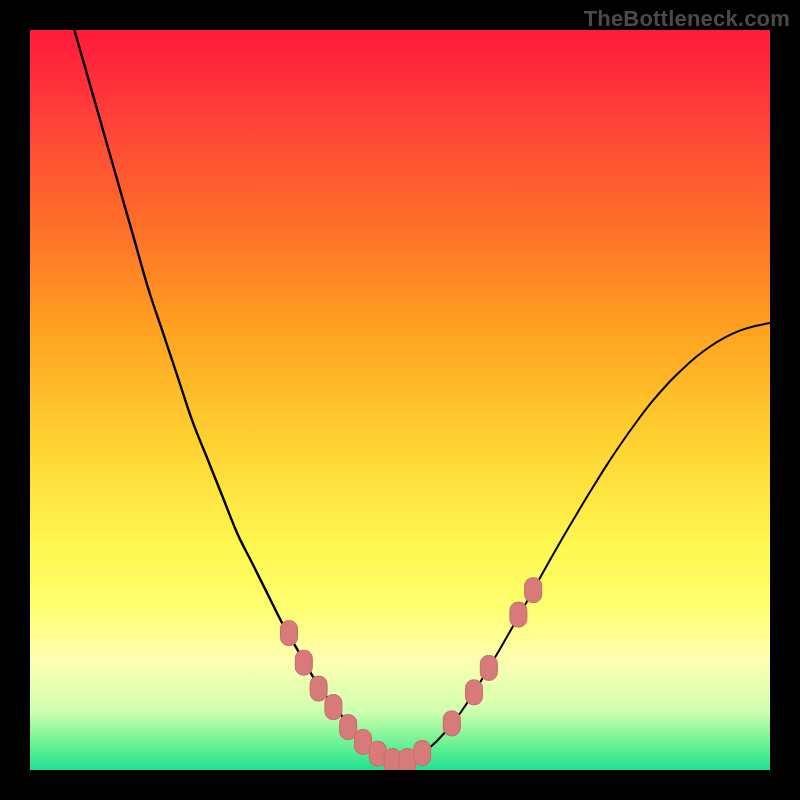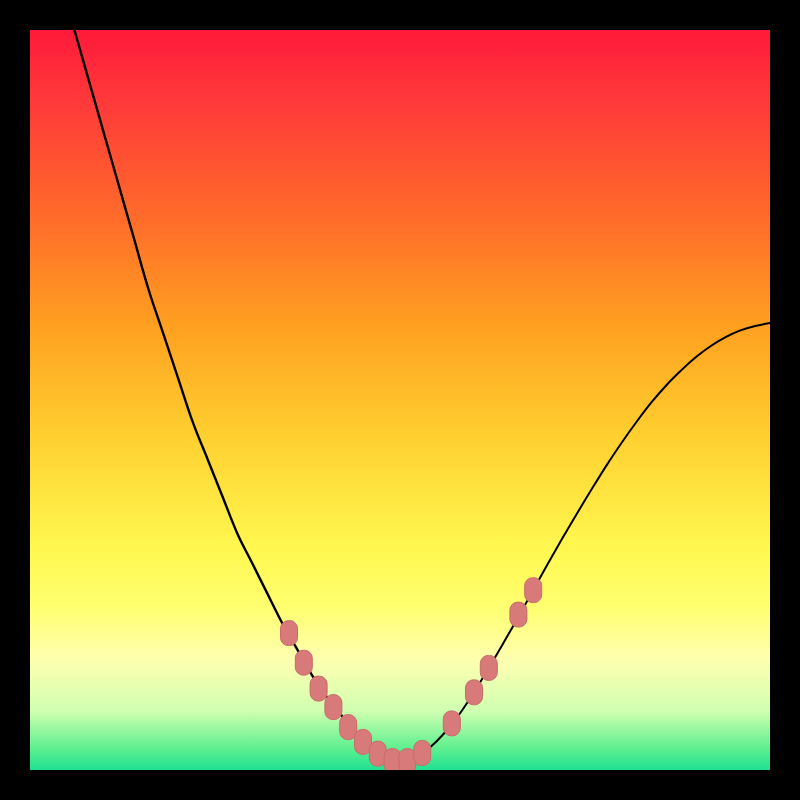--- a/index.html
+++ b/index.html
@@ -63,20 +63,21 @@
     font-size: 22px;
     font-weight: 600;
     letter-spacing: 0.2px;
     user-select: none;
   }
 </style>
 </head>
 <body>
 
 <div class="stage">
+  <div class="watermark">TheBottleneck.com</div>
 
   <div class="plot-area">
     <div class="gradient"></div>
 
     <svg class="curve-layer" viewBox="0 0 740 740" preserveAspectRatio="none">
       <path id="left-path" fill="none" stroke="#000000" stroke-width="2.4" stroke-linecap="round" d="M 44.4 0.0 C 47.1 9.3, 53.9 33.2, 59.2 51.8 C 64.5 70.4, 68.7 85.0, 74.0 103.6 C 79.3 122.2, 83.5 136.8, 88.8 155.4 C 94.1 174.0, 98.3 188.6, 103.6 207.2 C 108.9 225.8, 113.1 241.7, 118.4 259.0 C 123.7 276.3, 127.9 287.4, 133.2 303.4 C 138.5 319.4, 142.7 331.8, 148.0 347.8 C 153.3 363.8, 157.5 377.5, 162.8 392.2 C 168.1 406.9, 172.3 415.9, 177.6 429.2 C 182.9 442.5, 187.1 452.9, 192.4 466.2 C 197.7 479.5, 201.9 491.2, 207.2 503.2 C 212.5 515.2, 216.7 522.1, 222.0 532.8 C 227.3 543.5, 231.5 551.7, 236.8 562.4 C 242.1 573.1, 246.3 582.0, 251.6 592.0 C 256.9 602.0, 261.1 608.6, 266.4 617.9 C 271.7 627.2, 275.9 635.1, 281.2 643.8 C 286.5 652.5, 290.7 658.7, 296.0 666.0 C 301.3 673.3, 305.5 677.8, 310.8 684.5 C 316.1 691.2, 320.3 697.3, 325.6 703.0 C 330.9 708.7, 335.1 712.1, 340.4 716.3 C 345.7 720.6, 349.9 723.7, 355.2 726.7 C 360.5 729.6, 367.3 731.5, 370.0 732.6"></path>
       <path id="right-path" fill="none" stroke="#000000" stroke-width="2.0" stroke-linecap="round" d="M 370.0 732.6 C 372.7 731.8, 379.5 730.8, 384.8 728.2 C 390.1 725.5, 394.3 722.3, 399.6 717.8 C 404.9 713.3, 409.1 709.0, 414.4 703.0 C 419.7 697.0, 423.9 691.8, 429.2 684.5 C 434.5 677.2, 438.7 670.7, 444.0 662.3 C 449.3 653.9, 453.5 646.8, 458.8 637.9 C 464.1 629.0, 468.3 621.9, 473.6 612.7 C 478.9 603.5, 483.1 596.3, 488.4 586.8 C 493.7 577.4, 497.9 569.8, 503.2 560.2 C 508.5 550.6, 512.7 543.0, 518.0 533.5 C 523.3 524.1, 527.5 516.8, 532.8 507.6 C 538.1 498.4, 542.3 491.4, 547.6 482.5 C 552.9 473.6, 557.1 466.7, 562.4 458.1 C 567.7 449.4, 571.9 442.6, 577.2 434.4 C 582.5 426.1, 586.7 419.9, 592.0 412.2 C 597.3 404.5, 601.5 398.7, 606.8 391.5 C 612.1 384.3, 616.3 378.7, 621.6 372.2 C 626.9 365.7, 631.1 360.9, 636.4 355.2 C 641.7 349.5, 645.9 345.5, 651.2 340.4 C 656.5 335.3, 660.7 331.5, 666.0 327.1 C 671.3 322.7, 675.5 319.6, 680.8 316.0 C 686.1 312.4, 690.3 309.9, 695.6 307.1 C 700.9 304.3, 705.1 302.4, 710.4 300.4 C 715.7 298.4, 719.9 297.3, 725.2 296.0 C 730.5 294.7, 737.3 293.6, 740.0 293.0"></path>
     </svg>
 
     <svg class="markers-layer" viewBox="0 0 740 740" preserveAspectRatio="none">

